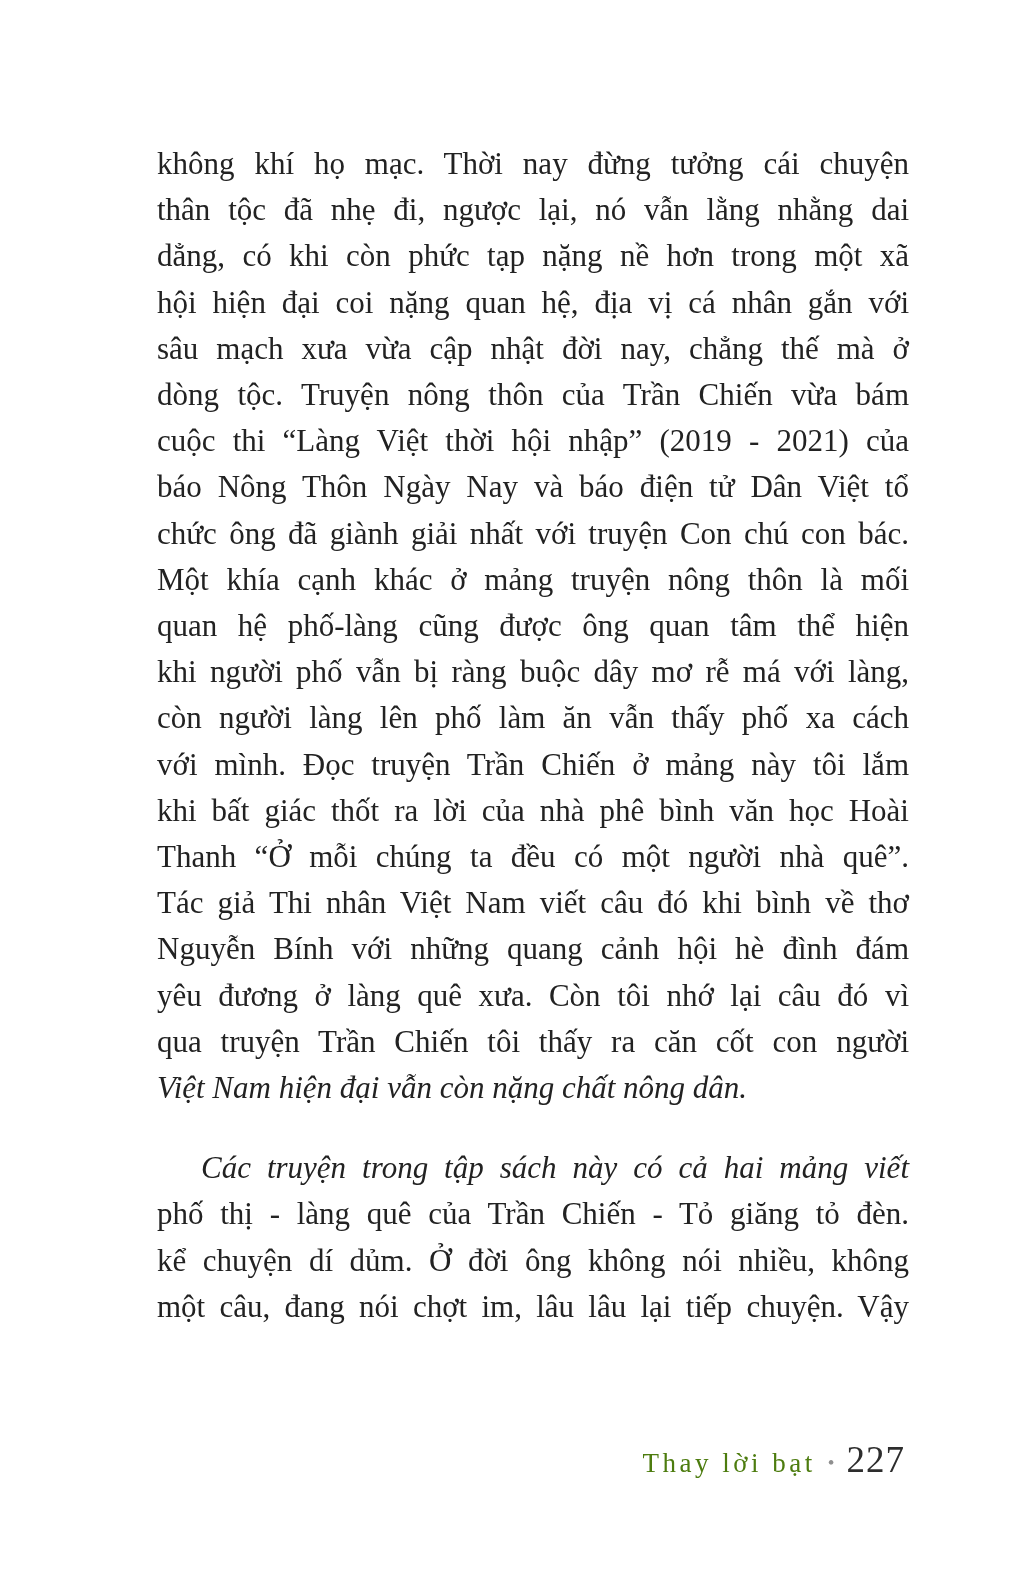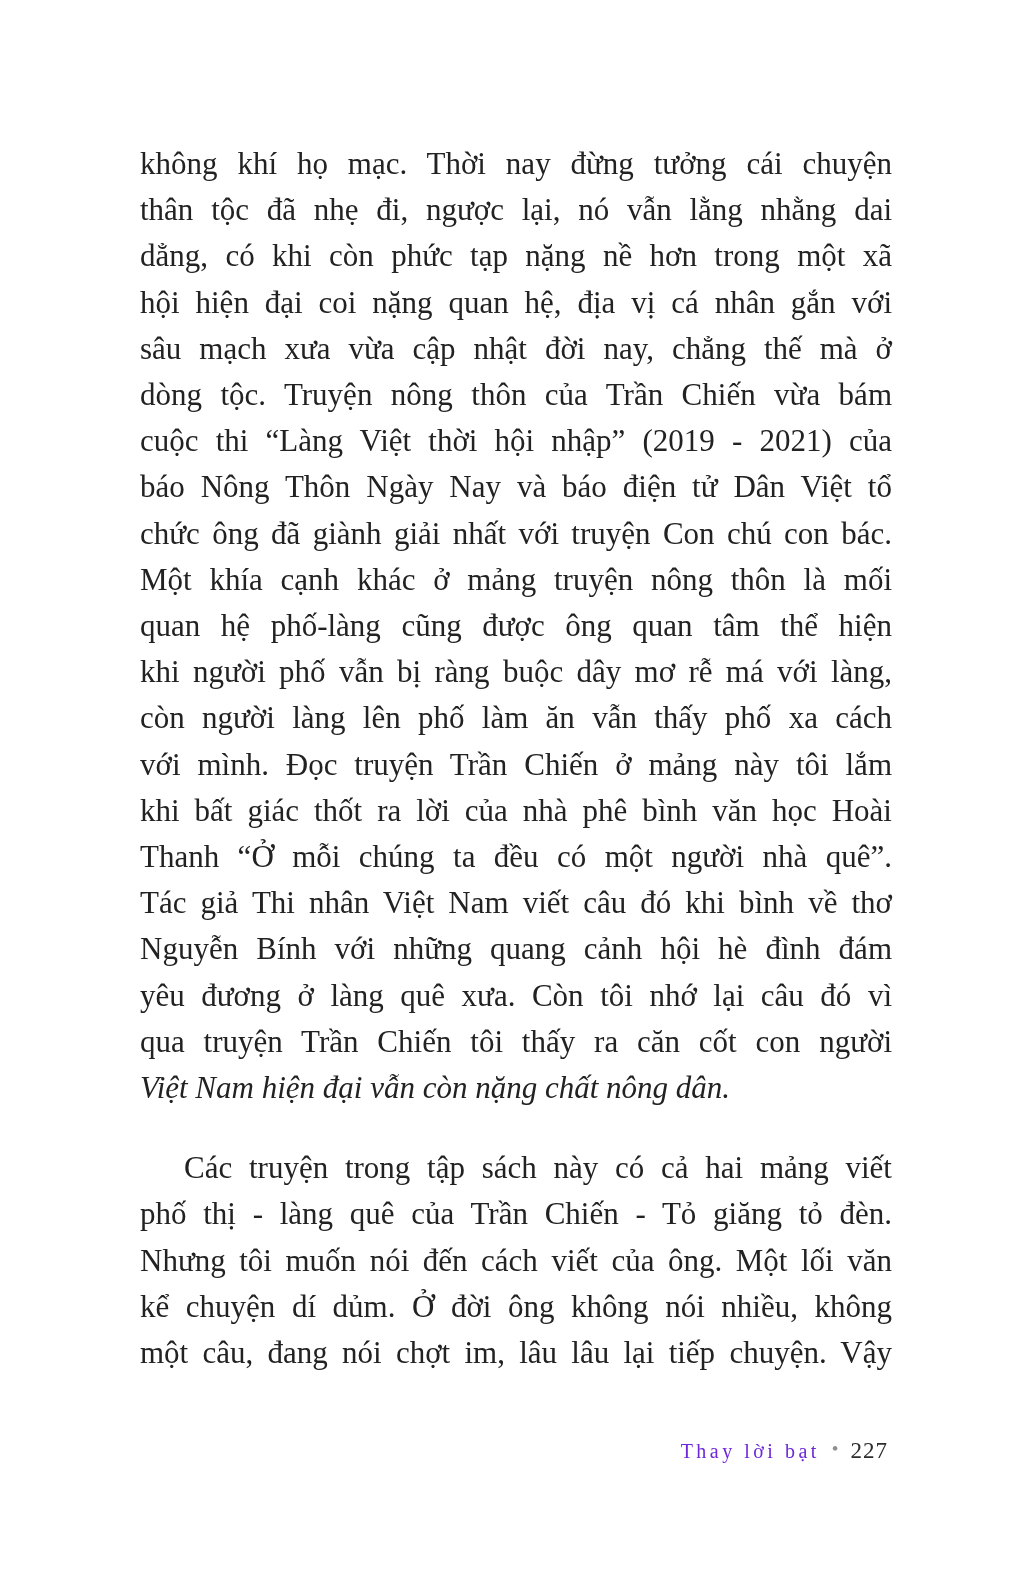--- a/index.html
+++ b/index.html
@@ -9,60 +9,61 @@
     background: #ffffff;
     position: relative;
     font-family: "Liberation Serif", "DejaVu Serif", serif;
     color: #222222;
     overflow: hidden;
   }
   .page {
     position: absolute;
     inset: 0;
     background: #ffffff;
+    margin-left: 17px;
   }
   .text-block {
     position: absolute;
     left: 140px;
     top: 141px;
     width: 752px;
   }
   .para { margin: 0; padding: 0; }
   .para + .para { margin-top: 34px; }
   .line {
     font-size: 31px;
     line-height: 46.2px;
     text-align: justify;
     white-space: normal;
   }
   .line.fill { text-align-last: justify; }
   .line.nofill { text-align-last: left; font-style: italic; }
-  .line.indent { text-indent: 44px; }
+  .line.indent { text-indent: 44px; font-style: italic; }
   .em { }
   .running-footer {
     position: absolute;
     left: 140px;
     top: 1438px;
     width: 748px;
     text-align: right;
     white-space: nowrap;
   }
   .footer-label {
-    font-size: 20px;
+    font-size: 27px;
     letter-spacing: 3.5px;
-    color: #6d28d9;
+    color: #4d7c0f;
   }
   .footer-dot {
     font-size: 19px;
     color: #8f8f8f;
     margin: 0 12px;
     vertical-align: 3px;
   }
   .footer-pagenum {
-    font-size: 23px;
+    font-size: 37px;
     letter-spacing: 1px;
     color: #2d2d2d;
   }
 </style>
 </head>
 <body>
 
 <div class="page">
 
   <main class="text-block" id="text-block">
@@ -85,21 +86,20 @@
         <div class="line fill"><span>Thanh “Ở mỗi chúng ta đều có một người nhà quê”.</span></div>
         <div class="line fill"><span>Tác giả </span><span class="em">Thi nhân Việt Nam</span><span> viết câu đó khi bình về thơ</span></div>
         <div class="line fill"><span>Nguyễn Bính với những quang cảnh hội hè đình đám</span></div>
         <div class="line fill"><span>yêu đương ở làng quê xưa. Còn tôi nhớ lại câu đó vì</span></div>
         <div class="line fill"><span>qua truyện Trần Chiến tôi thấy ra căn cốt con người</span></div>
         <div class="line nofill"><span>Việt Nam hiện đại vẫn còn nặng chất nông dân.</span></div>
       </div>
       <div class="para">
         <div class="line fill indent"><span>Các truyện trong tập sách này có cả hai mảng viết</span></div>
         <div class="line fill"><span>phố thị - làng quê của Trần Chiến - </span><span class="em">Tỏ giăng tỏ đèn</span><span>.</span></div>
-        <div class="line fill"><span>Nhưng tôi muốn nói đến cách viết của ông. Một lối văn</span></div>
         <div class="line fill"><span>kể chuyện dí dủm. Ở đời ông không nói nhiều, không</span></div>
         <div class="line fill"><span>một câu, đang nói chợt im, lâu lâu lại tiếp chuyện. Vậy</span></div>
       </div>
     </main>
 
   <footer class="running-footer">
     <span class="footer-label">Thay lời bạt</span><span class="footer-dot">•</span><span class="footer-pagenum">227</span>
   </footer>
 
 </div>

